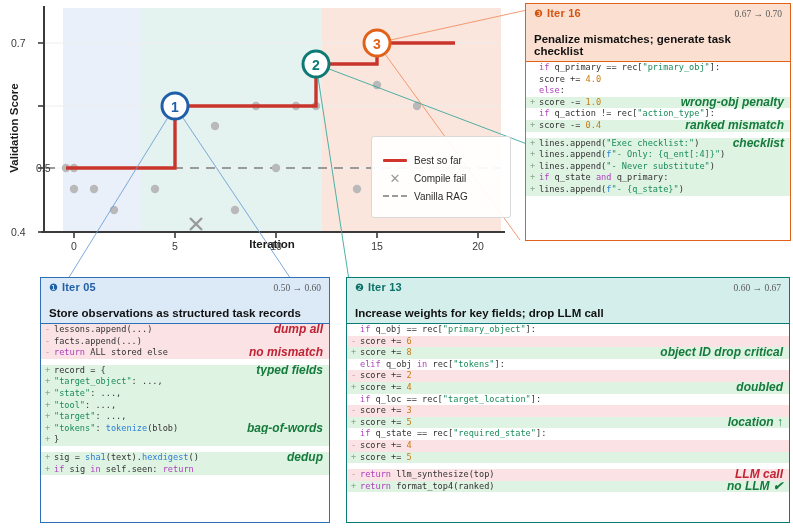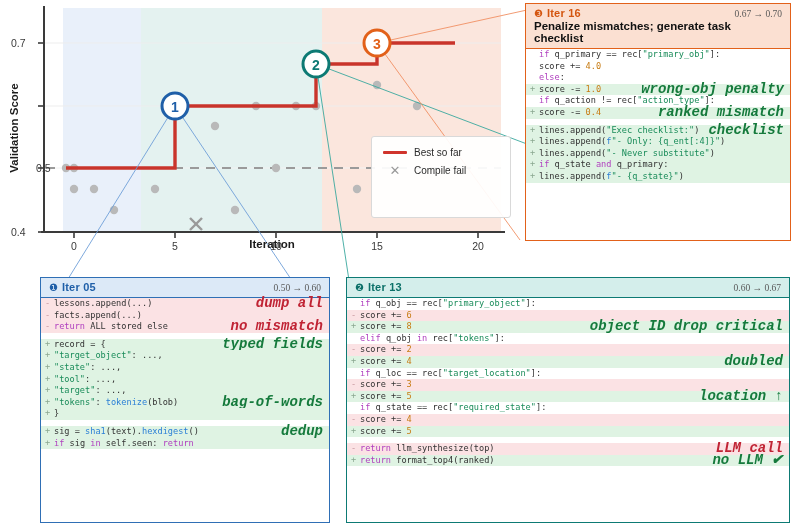--- a/index.html
+++ b/index.html
@@ -23,21 +23,21 @@
     font-weight:bold;font-size:11.5px;color:#1b1b1b;
   }
   .tick-lab{position:absolute;font-size:10.5px;color:#3a3a3a;}
   .ytick{right:0;transform:translateY(-50%);}
   .xtick{transform:translateX(-50%);}
 
   
   .legend{
     position:absolute;left:371px;top:136px;width:140px;height:82px;
     background:rgba(255,255,255,0.93);border:1px solid #d9d9d9;border-radius:3px;
-    box-sizing:border-box;padding:6px 8px;
+    box-sizing:border-box;padding:14px 8px;
   }
   .lg-row{display:flex;align-items:center;height:18px;}
   .lg-key{width:30px;display:flex;align-items:center;justify-content:center;flex:none;}
   .lg-txt{font-size:10px;color:#2b2b2b;margin-left:4px;}
   .k-line{width:24px;height:3px;background:#d0342c;border-radius:1px;}
   .k-dot{width:7px;height:7px;border-radius:50%;background:#b6b6b6;}
   .k-x{font-size:13px;color:#9a9a9a;line-height:1;font-weight:400;}
   .k-dash{width:24px;border-top:2.4px dashed #9a9a9a;}
 
   
@@ -61,34 +61,34 @@
   .p-head.teal  {background:#d4eeeb;border-bottom:1.4px solid #0d7a74;}
   .p-head.orange{background:#fbe0d2;border-bottom:1.4px solid #e2611a;}
 
   .p-top{display:flex;align-items:baseline;}
   .p-badge{font-size:10px;margin-right:4px;line-height:1;}
   .p-iter{font-weight:bold;font-size:11px;letter-spacing:.2px;}
   .blue .p-badge,.blue .p-iter{color:#1f5fa8;}
   .teal .p-badge,.teal .p-iter{color:#0b7068;}
   .orange .p-badge,.orange .p-iter{color:#d4550f;}
   .p-delta{margin-left:auto;font-size:9.5px;color:#5a5a5a;font-family:Liberation Serif, serif;}
-  .p-title{font-weight:bold;font-size:11.5px;color:#111;margin-top:1px;}
+  .p-title{font-weight:bold;font-size:11.5px;color:#111;margin-top:14px;}
 
   .code{font-family:"DejaVu Sans Mono",monospace;font-size:8.6px;line-height:11.6px;
         color:#333;position:relative;}
   .cl{display:flex;align-items:center;height:11.6px;padding:0 6px 0 4px;box-sizing:border-box;
       white-space:pre;position:relative;}
   .cl.add{background:#dff3e3;}
   .cl.del{background:#fbe2e4;}
   .cl.ctx{background:transparent;}
   .cl.gap{background:transparent;height:6px;}
   .sign{width:9px;flex:none;color:#8aa78f;}
   .cl.del .sign{color:#c89aa0;}
-  .note{margin-left:auto;font-family:Liberation Mono, monospace;font-style:italic;font-weight:bold;
-        font-size:14px;padding-left:8px;}
+  .note{margin-left:auto;font-family:Liberation Sans, sans-serif;font-style:italic;font-weight:bold;
+        font-size:12px;padding-left:8px;}
   .note.g{color:#157a3c;}
   .note.r{color:#c02334;}
 
   .kw{color:#b03fbf;}
   .str{color:#1a8c5a;}
   .num{color:#c77b12;}
   .fn{color:#2b7fd6;}
   .plain{color:#333;}
 </style>
 </head>
@@ -178,20 +178,26 @@
             <span class="k-line"></span>
           </span>
         <span class="lg-txt">Best so far</span>
       </div>
       <div class="lg-row">
         <span class="lg-key">
             <span class="k-x">✕</span>
           </span>
         <span class="lg-txt">Compile fail</span>
       </div>
+      <div class="lg-row">
+        <span class="lg-key">
+            <span class="k-dash"></span>
+          </span>
+        <span class="lg-txt">Vanilla RAG</span>
+      </div>
     </div>
 
     <div class="badge b1" style="left:175px;top:106px;">1</div>
     <div class="badge b2" style="left:316px;top:64px;">2</div>
     <div class="badge b3" style="left:377px;top:43px;">3</div>
   </div>
 
   <div class="panel orange" style="left:525px;top:3px;width:266px;height:238px;">
     <div class="p-head orange">
       <div class="p-top">
@@ -217,20 +223,21 @@
       </div>
   </div>
 
   <div class="panel blue" style="left:40px;top:277px;width:290px;height:246px;">
     <div class="p-head blue">
       <div class="p-top">
         <span class="p-badge">❶</span>
         <span class="p-iter">Iter 05</span>
         <span class="p-delta">0.50 → 0.60</span>
       </div>
+      <div class="p-title">Store observations as structured task records</div>
     </div>
     <div class="code">
         <div class="cl del"><span class="sign">-</span><span class="plain">lessons.append(...)</span><span class="note r">dump all</span></div>
         <div class="cl del"><span class="sign">-</span><span class="plain">facts.append(...)</span></div>
         <div class="cl del"><span class="sign">-</span><span class="kw">return</span><span class="plain"> ALL stored else</span><span class="note r">no mismatch</span></div>
         <div class="cl gap"></div>
         <div class="cl add"><span class="sign">+</span><span class="plain">record = {</span><span class="note g">typed fields</span></div>
         <div class="cl add"><span class="sign">+</span><span class="str">"target_object"</span><span class="plain">: ...,</span></div>
         <div class="cl add"><span class="sign">+</span><span class="str">"state"</span><span class="plain">: ...,</span></div>
         <div class="cl add"><span class="sign">+</span><span class="str">"tool"</span><span class="plain">: ...,</span></div>
@@ -243,20 +250,21 @@
       </div>
   </div>
 
   <div class="panel teal" style="left:346px;top:277px;width:444px;height:246px;">
     <div class="p-head teal">
       <div class="p-top">
         <span class="p-badge">❷</span>
         <span class="p-iter">Iter 13</span>
         <span class="p-delta">0.60 → 0.67</span>
       </div>
+      <div class="p-title">Increase weights for key fields; drop LLM call</div>
     </div>
     <div class="code">
         <div class="cl ctx"><span class="sign"> </span><span class="kw">if</span><span class="plain"> q_obj == rec[</span><span class="str">"primary_object"</span><span class="plain">]:</span></div>
         <div class="cl del"><span class="sign">-</span><span class="plain">score += </span><span class="num">6</span></div>
         <div class="cl add"><span class="sign">+</span><span class="plain">score += </span><span class="num">8</span><span class="note g">object ID drop critical</span></div>
         <div class="cl ctx"><span class="sign"> </span><span class="kw">elif</span><span class="plain"> q_obj </span><span class="kw">in</span><span class="plain"> rec[</span><span class="str">"tokens"</span><span class="plain">]:</span></div>
         <div class="cl del"><span class="sign">-</span><span class="plain">score += </span><span class="num">2</span></div>
         <div class="cl add"><span class="sign">+</span><span class="plain">score += </span><span class="num">4</span><span class="note g">doubled</span></div>
         <div class="cl ctx"><span class="sign"> </span><span class="kw">if</span><span class="plain"> q_loc == rec[</span><span class="str">"target_location"</span><span class="plain">]:</span></div>
         <div class="cl del"><span class="sign">-</span><span class="plain">score += </span><span class="num">3</span></div>

